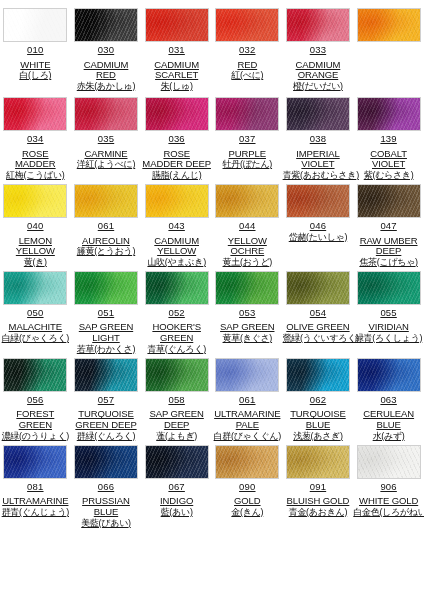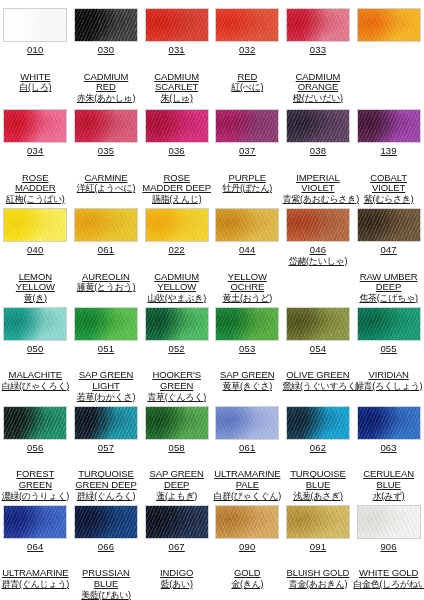--- a/index.html
+++ b/index.html
@@ -71,21 +71,21 @@
   }
   .code {
     font-size: 9.5px;
     letter-spacing: 0.2px;
     color: #111111;
   }
   .name-en {
     font-size: 9.5px;
     letter-spacing: -0.1px;
     color: #111111;
-    margin-top: 16px;
+    margin-top: 4px;
     white-space: pre-line;
   }
   .name-jp {
     font-size: 9px;
     letter-spacing: -0.3px;
     color: #111111;
     margin-top: 0px;
     white-space: nowrap;
   }
   .row-block {
@@ -306,21 +306,21 @@
           <div class="name-en">LEMON
 YELLOW</div>
           <div class="name-jp">黄(き)</div>
         </div>
         <div class="labels">
           <div class="code">061</div>
           <div class="name-en">AUREOLIN</div>
           <div class="name-jp">籐黄(とうおう)</div>
         </div>
         <div class="labels">
-          <div class="code">022</div>
+          <div class="code">043</div>
           <div class="name-en">CADMIUM
 YELLOW</div>
           <div class="name-jp">山吹(やまぶき)</div>
         </div>
         <div class="labels">
           <div class="code">044</div>
           <div class="name-en">YELLOW
 OCHRE</div>
           <div class="name-jp">黄土(おうど)</div>
         </div>
@@ -540,21 +540,21 @@
         <div class="swatch-cell">
           <div class="swatch-chip">
             <div class="wash" style="background: linear-gradient(100deg, rgb(232, 232, 230) 0%, rgb(232, 232, 230) 28%, rgb(242, 242, 240) 62%, rgb(242, 242, 240) 100%);"></div>
             <div class="wash2" style="background: radial-gradient(at 22% 42%, rgb(232, 232, 230) 0%, rgba(255, 255, 255, 0) 68%);"></div>
             <div class="grain" style="opacity: 0.22;"></div>
           </div>
         </div>
       </div>
       <div class="swatch-row">
         <div class="labels">
-          <div class="code">064</div>
+          <div class="code">081</div>
           <div class="name-en">ULTRAMARINE</div>
           <div class="name-jp">群青(ぐんじょう)</div>
         </div>
         <div class="labels">
           <div class="code">066</div>
           <div class="name-en">PRUSSIAN
 BLUE</div>
           <div class="name-jp">美藍(びあい)</div>
         </div>
         <div class="labels">

